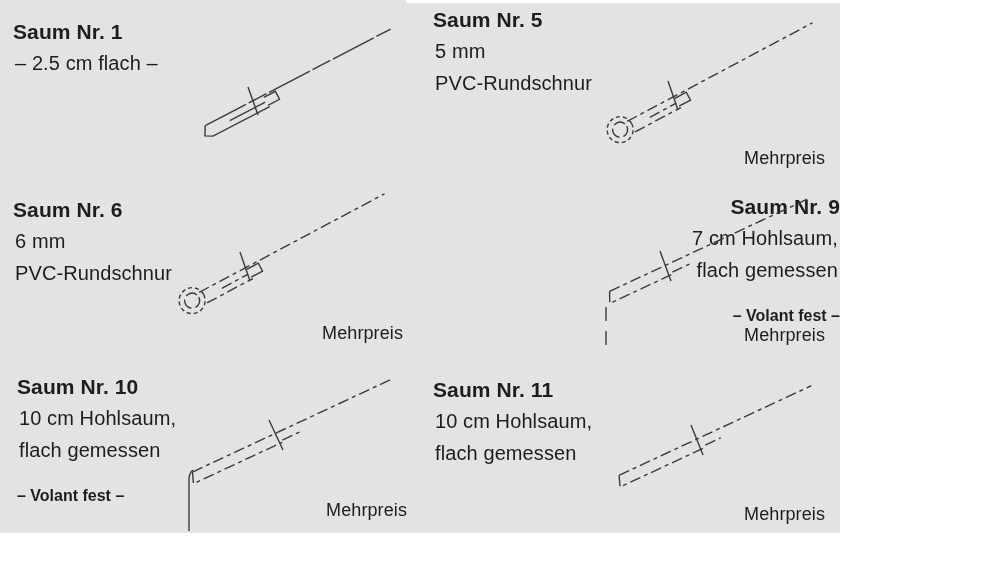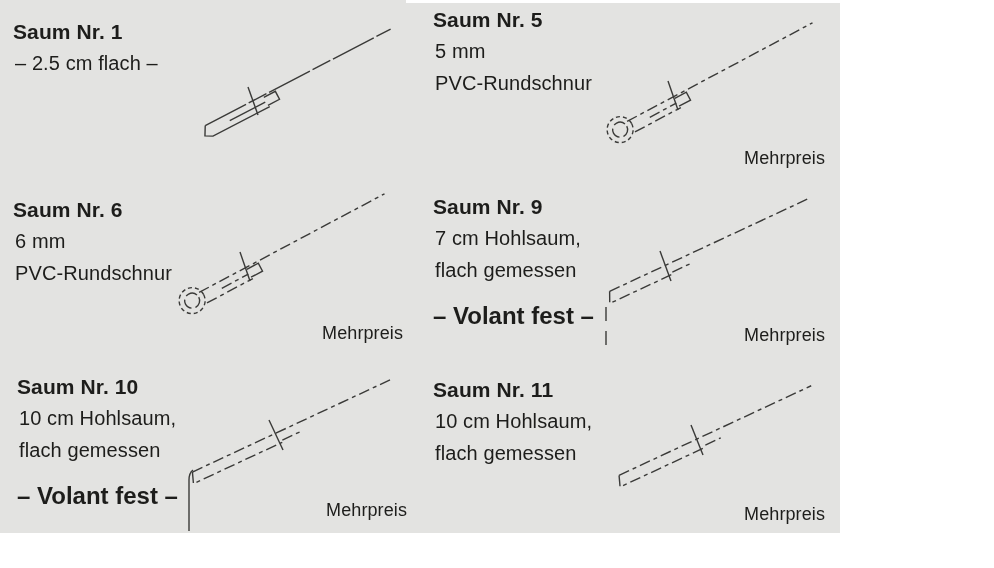--- a/index.html
+++ b/index.html
@@ -12,28 +12,28 @@
     position:absolute;left:0;top:0;width:840px;height:533px;
     background:var(--sheet-bg,#e3e3e1);
   }
   .topgap{
     position:absolute;left:406px;top:0;width:434px;height:3px;background:#ffffff;
   }
   .panel{position:absolute;width:420px;box-sizing:border-box;padding-left:13px;}
   .p1 {left:0;   top:0;   height:185px;padding-top:12px;}
   .p5 {left:420px;top:0;  height:185px;}
   .p6 {left:0;   top:185px;height:180px;padding-top:5px;}
-  .p9 {left:420px;top:185px;height:180px;padding-top:2px;}
+  .p9 {left:420px;top:185px;height:180px;padding-top:2px;text-align:right;}
   .p10{left:4px;   top:360px;height:173px;padding-top:7px;}
   .p11{left:420px;top:360px;height:173px;padding-top:10px;}
   .panel h3{
     margin:8px 0 5px 0;font-size:21px;line-height:23px;font-weight:bold;letter-spacing:.1px;
   }
   .body{margin:2px;font-size:20px;line-height:30px;letter-spacing:.1px;}
-  .note{margin:18px 0 0 0;font-size:24px;line-height:26px;font-weight:bold;}
+  .note{margin:18px 0 0 0;font-size:16px;line-height:26px;font-weight:bold;}
   .surcharge{position:absolute;font-size:18px;font-weight:normal;letter-spacing:.1px;}
   .p5  .surcharge{right:15px;top:148px;}
   .p6  .surcharge{right:17px;top:138px;}
   .p9  .surcharge{right:15px;top:140px;}
   .p10 .surcharge{right:17px;top:140px;}
   .p11 .surcharge{right:15px;top:144px;}
   [data-bind]:empty{display:none;}
   svg.sketch{position:absolute;overflow:visible;}
   svg.sketch path,svg.sketch circle{
     fill:none;stroke:var(--sketch,#3a3a38);stroke-width:1.4;stroke-linecap:butt;stroke-linejoin:miter;

